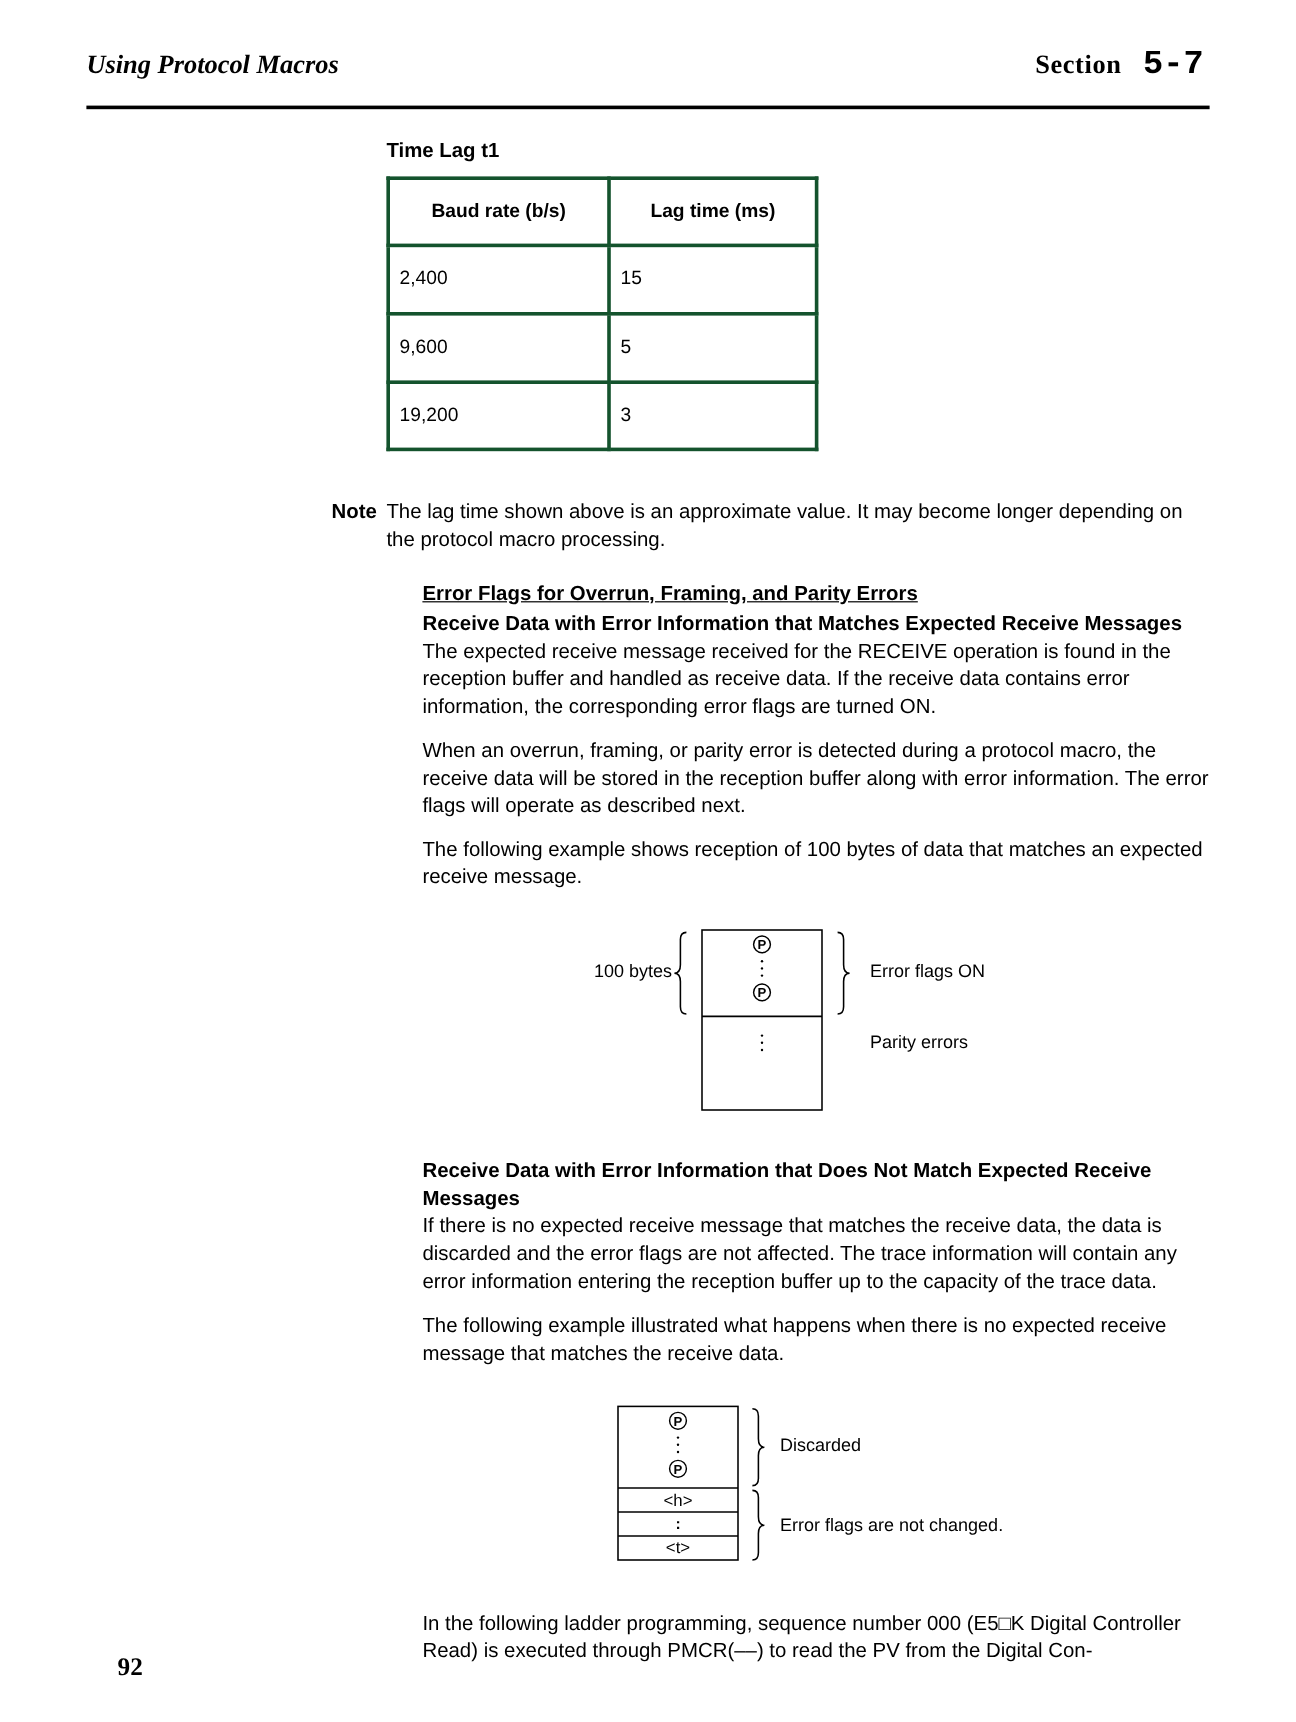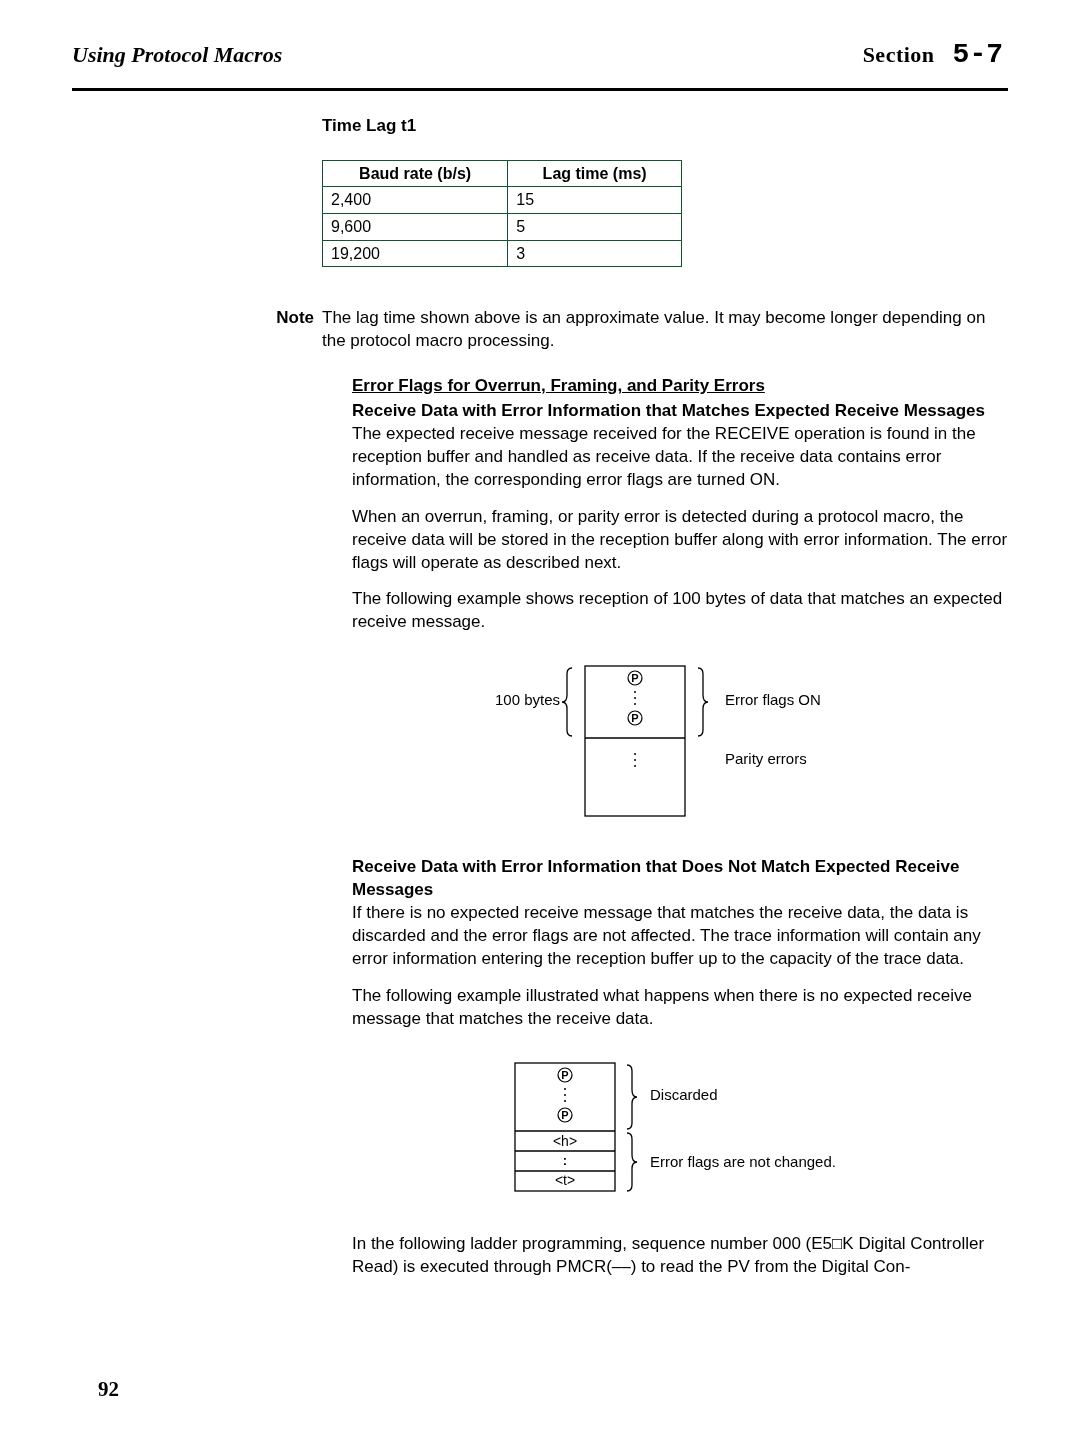--- a/index.html
+++ b/index.html
@@ -49,33 +49,33 @@
   }
 
   .content {
     margin-left: 250px;
     margin-top: 24px;
   }
 
   h3.subhead {
     font-weight: bold;
     font-size: 17px;
-    margin-bottom: 22px;
+    margin-bottom: 9px;
   }
 
   table.data {
     border-collapse: collapse;
     width: 360px;
     margin-bottom: 40px;
   }
   table.data th, table.data td {
-    border: 1px solid #14532d;
+    border: 3px solid #14532d;
     font-size: 16px;
     text-align: left;
-    padding: 2px 8px;
+    padding: 16px 8px;
     height: 23px;
   }
   table.data th {
     text-align: center;
     font-weight: bold;
     background: #fff;
   }
 
   .note-row {
     display: flex;

